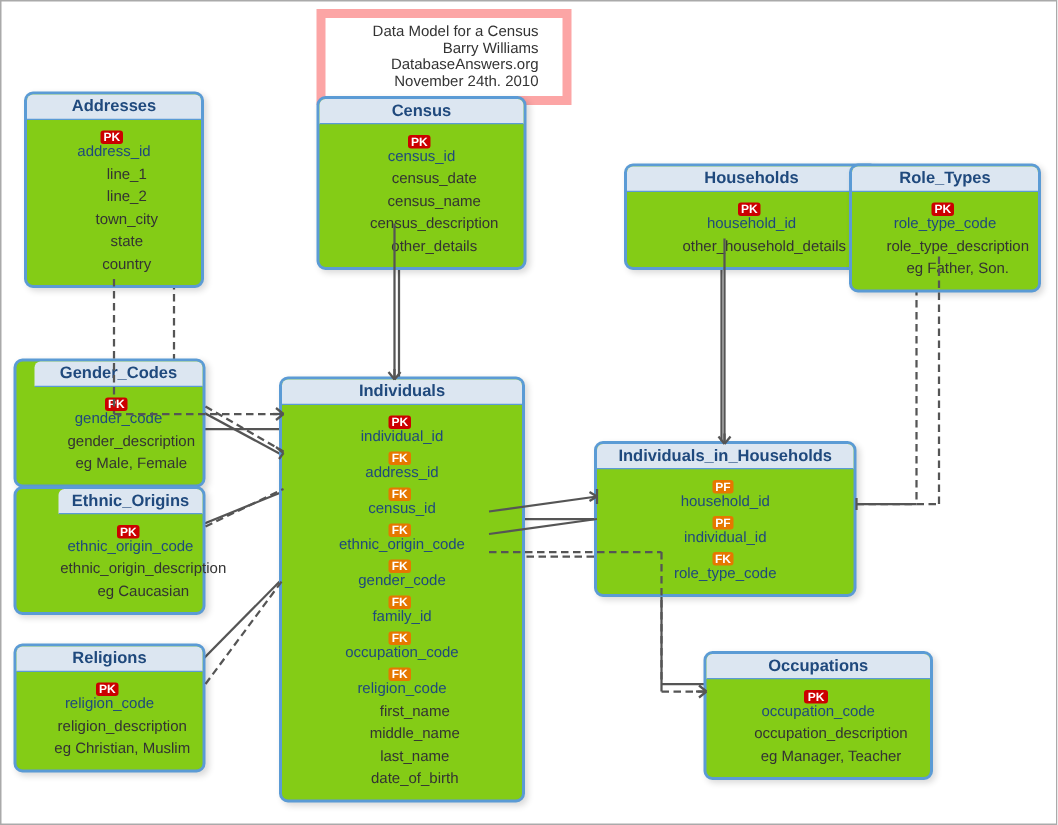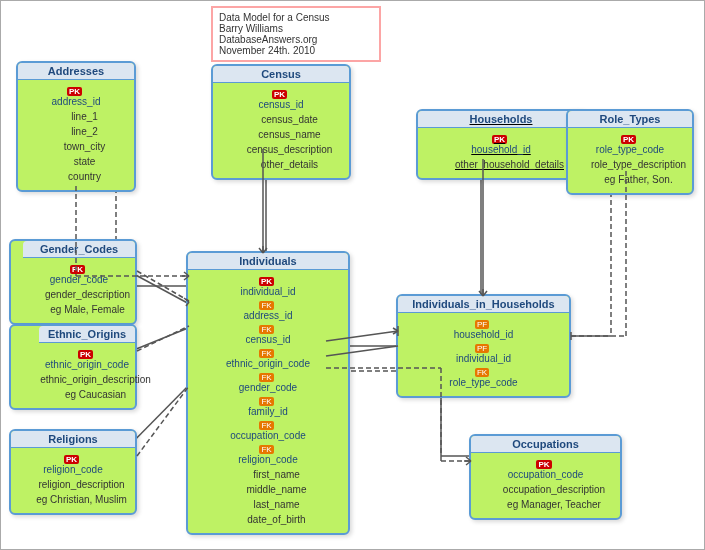--- a/index.html
+++ b/index.html
@@ -16,21 +16,21 @@
       position: relative;
       width: 705px;
       height: 550px;
       background: #fff;
       border: 1px solid #aaa;
     }
     .entity-box {
       position: absolute;
       border: 2px solid #5b9bd5;
       border-radius: 6px;
-      background: #bef264;
+      background: #84cc16;
       box-shadow: 2px 2px 4px rgba(0,0,0,0.15);
     }
     .entity-title {
       background: #dce6f1;
       border-bottom: 1px solid #5b9bd5;
       border-radius: 4px 4px 0 0;
       text-align: center;
       font-weight: bold;
       color: #1f497d;
       padding: 2px 6px;
@@ -57,36 +57,36 @@
       padding: 0 2px;
       margin-right: 3px;
       min-width: 14px;
       text-align: center;
     }
     .fk-badge {
       display: inline-block;
       background: #e67700;
       color: #fff;
       font-size: 8px;
-      font-weight: normal;
+      font-weight: bold;
       border-radius: 2px;
       padding: 0 2px;
       margin-right: 3px;
       min-width: 14px;
       text-align: left;
     }
     .field-name {
       color: #1f497d;
     }
     .info-box {
       position: absolute;
-      border: 2px solid #fca5a5;
+      border: 6px solid #fca5a5;
       background: #fff;
-      text-align: left;
-      padding: 4px 6px;
+      text-align: right;
+      padding: 4px 16px;
       font-size: 10px;
       color: #333;
     }
     svg.connectors {
       position: absolute;
       top: 0; left: 0;
       width: 705px;
       height: 550px;
       pointer-events: none;
     }
@@ -182,21 +182,21 @@
         </div>
       <div class="field-row">
           <span style="margin-left:17px">census_description</span>
         </div>
       <div class="field-row">
           <span style="margin-left:17px">other_details</span>
         </div>
     </div>
   </div>
 
-  <div class="entity-box" style="left:415px; top:108px; width:170px;text-decoration:underline;">
+  <div class="entity-box" style="left:415px; top:108px; width:170px;">
     <div class="entity-title">Households</div>
     <div class="entity-fields">
       <div class="field-row">
           <span class="pk-badge">PK</span>
           <span class="field-name">household_id</span>
         </div>
       <div class="field-row">
           <span style="margin-left:17px">other_household_details</span>
         </div>
     </div>

